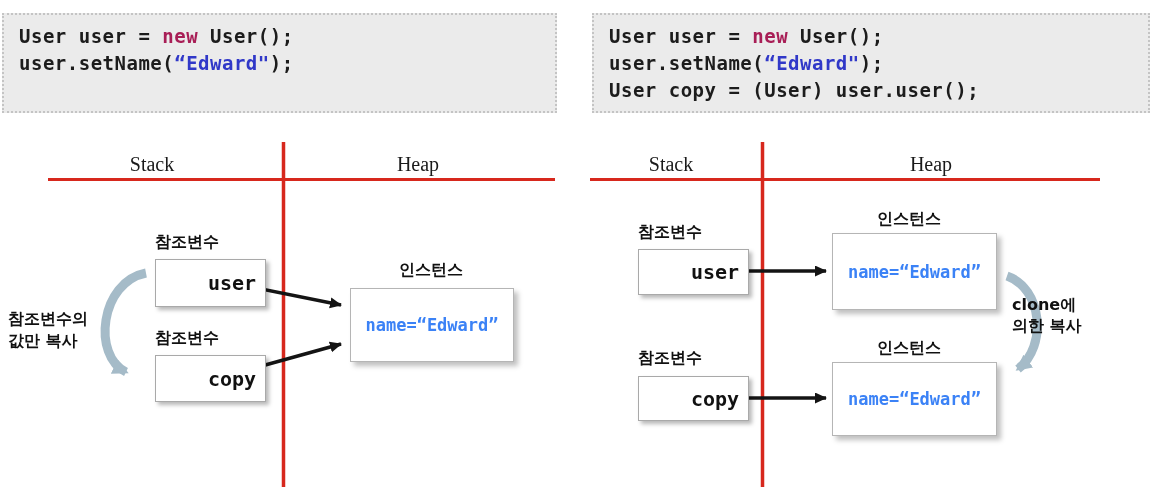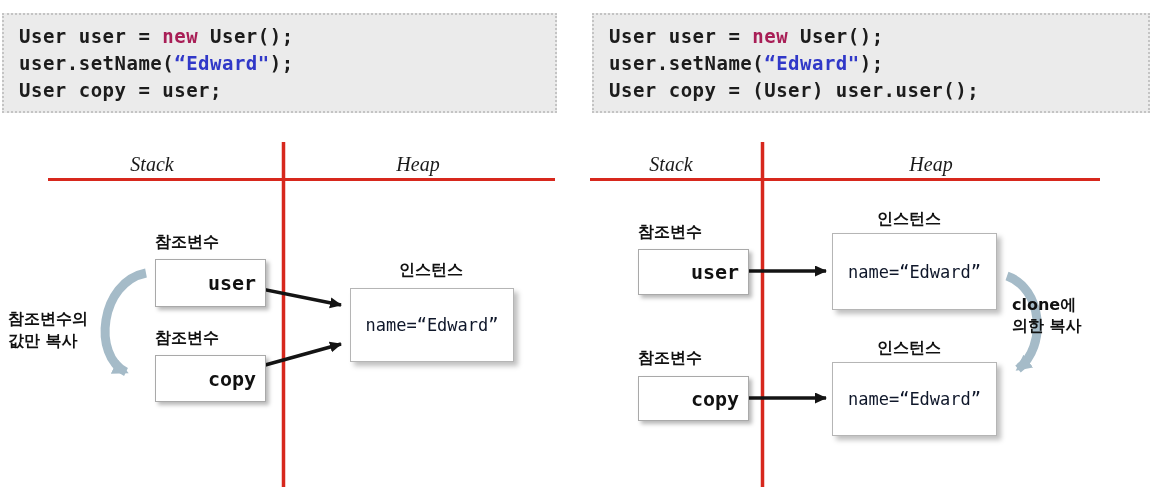--- a/index.html
+++ b/index.html
@@ -14,44 +14,43 @@
        color:#1c1c1c;white-space:pre;}
   .kw{color:var(--keyword,#a81e56);}
   .str{color:var(--string-blue,#3038c8);}
   
   #overlay{position:absolute;left:0;top:0;z-index:1;}
   .redline{stroke:var(--accent-red,#d7281d);fill:none;}
   .blackarrow{stroke:#141414;stroke-width:3.5;fill:none;}
   .curve{stroke:var(--curve-blue,#a5bbc8);stroke-width:9;fill:none;}
   
   .mem-label{position:absolute;transform:translateX(-50%);z-index:2;
-       font-family:"Liberation Serif","DejaVu Serif",serif;font-size:20px;color:#1a1a1a;font-style:italic;}
+       font-family:"Liberation Serif","DejaVu Serif",serif;font-size:20px;color:#1a1a1a;}
   .kr-label{position:absolute;transform:translateX(-50%);z-index:2;
        font-size:16px;font-weight:bold;color:#111;white-space:nowrap;}
   .note{position:absolute;z-index:2;font-size:16px;font-weight:bold;color:#111;
        line-height:22px;white-space:nowrap;}
   .note.center{}
   
   .var-box{position:absolute;background:#fff;border:1px solid #a9a9a9;z-index:2;
        box-shadow:3px 3px 4px rgba(0,0,0,.28);display:flex;align-items:center;justify-content:center;
        font-family:"DejaVu Sans Mono","Liberation Mono",monospace;font-weight:bold;font-size:20px;color:#111;padding-left:43px;}
   .inst-box{position:absolute;background:#fff;border:1px solid #b5b5b5;z-index:2;
        box-shadow:4px 4px 5px rgba(0,0,0,.25);display:flex;align-items:center;justify-content:center;
-       font-family:"DejaVu Sans Mono","Liberation Mono",monospace;font-weight:normal;font-size:17px;color:#0f172a;
+       font-family:"DejaVu Sans Mono","Liberation Mono",monospace;font-weight:bold;font-size:17px;color:#3b82f6;
        white-space:nowrap;}
 </style>
 </head>
 <body>
 
 <div id="stage">
 
   <div class="code-block" style="left:2px;width:555px;">
     <div class="code-line"><span>User user = </span><span class="kw">new</span><span> User();</span></div>
     <div class="code-line"><span>user.setName(</span><span class="str">“Edward"</span><span>);</span></div>
-    <div class="code-line"><span>User copy = user;</span></div>
   </div>
 
   <div class="code-block" style="left:592px;width:558px;">
     <div class="code-line"><span>User user = </span><span class="kw">new</span><span> User();</span></div>
     <div class="code-line"><span>user.setName(</span><span class="str">“Edward"</span><span>);</span></div>
     <div class="code-line"><span>User copy = (User) user.user();</span></div>
   </div>
 
   <svg id="overlay" width="1152" height="487" viewBox="0 0 1152 487">
     <defs>

